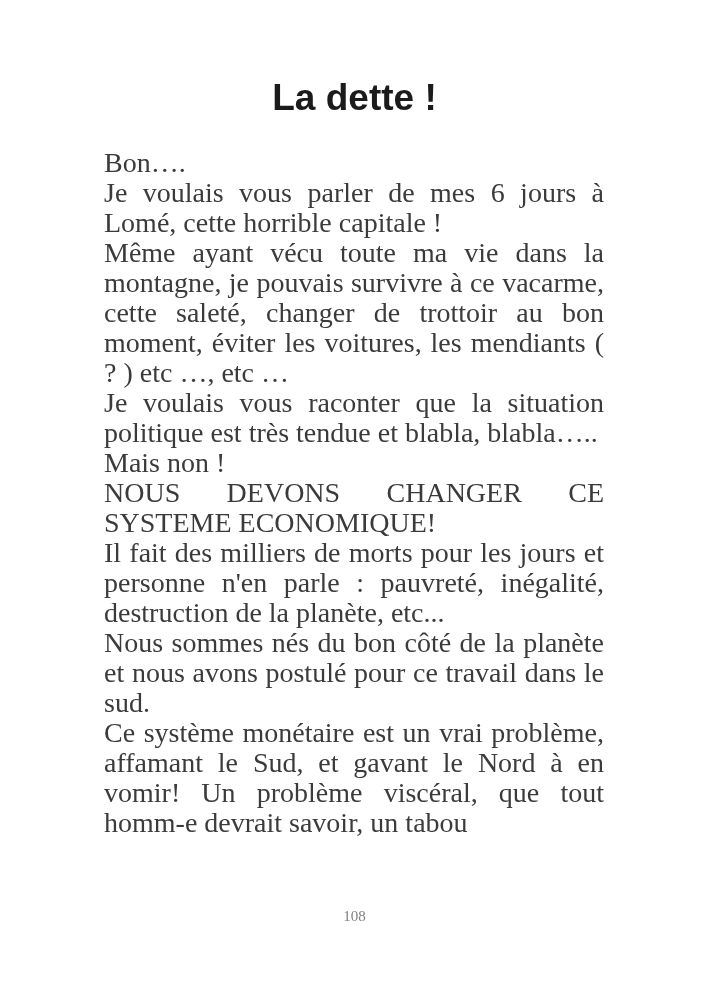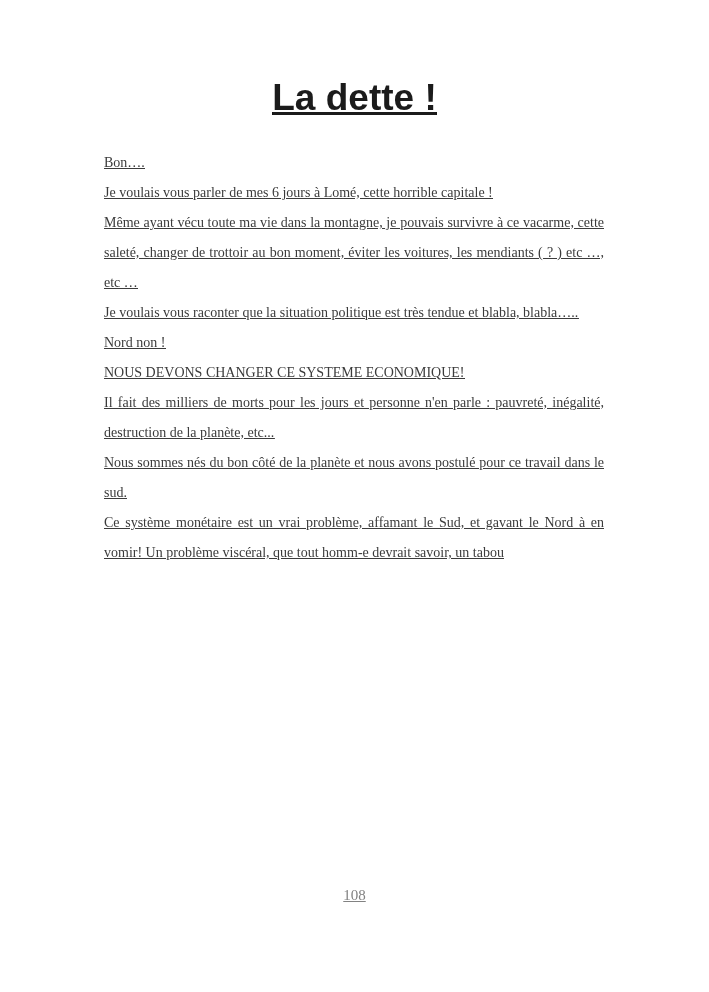--- a/index.html
+++ b/index.html
@@ -1,15 +1,15 @@
 <!DOCTYPE html>
 <html><head>
   <meta charset="utf-8">
   <style>
-    * { box-sizing: border-box; text-decoration: underline; }
+    * { box-sizing: border-box; }
     html, body {
       margin: 0;
       padding: 0;
       background: #ffffff;
     }
     .page {
       position: relative;
       width: 709px;
       height: 992px;
       background: #ffffff;
@@ -22,54 +22,54 @@
       text-align: center;
       font-family: "Liberation Sans", "DejaVu Sans", sans-serif;
       font-weight: 700;
       font-size: 37px;
       line-height: 44px;
       color: #1b1b1b;
     }
     .body-text {
       margin: 28px 0 0 104px;
       width: 500px;
-      font-size: 14px;
+      font-size: 28px;
       line-height: 30px;
       color: #3b3b3b;
       font-kerning: normal;
     }
     .body-text p {
       margin: 0;
       text-align: justify;
       text-align-last: left;
       hyphens: none;
     }
     .page-number {
       position: absolute;
-      top: 887px;
+      top: 908px;
       left: 0;
       right: 0;
       text-align: center;
       font-size: 15px;
       line-height: 16px;
       color: #828282;
     }
   </style>
 </head>
 <body>
 
 <div class="page">
   <h1 class="title">La dette !</h1>
 
   <div class="body-text">
     <p>Bon….</p>
     <p>Je voulais vous parler de mes 6 jours à Lomé, cette horrible capitale !</p>
     <p>Même ayant vécu toute ma vie dans la montagne, je pouvais survivre à ce vacarme, cette saleté, changer de trottoir au bon moment, éviter les voitures, les mendiants ( ? ) etc …, etc …</p>
     <p>Je voulais vous raconter que la situation politique est très tendue et blabla, blabla…..</p>
-    <p>Nord non !</p>
+    <p>Mais non !</p>
     <p>NOUS DEVONS CHANGER CE SYSTEME ECONOMIQUE!</p>
     <p>Il fait des milliers de morts pour les jours et personne n'en parle : pauvreté, inégalité, destruction de la planète, etc...</p>
     <p>Nous sommes nés du bon côté de la planète et nous avons postulé pour ce travail dans le sud.</p>
     <p>Ce système monétaire est un vrai problème, affamant le Sud, et gavant le Nord à en vomir! Un problème viscéral, que tout homm-e devrait savoir, un tabou</p>
   </div>
 
   <div class="page-number">108</div>
 </div>
 
 </body></html>

